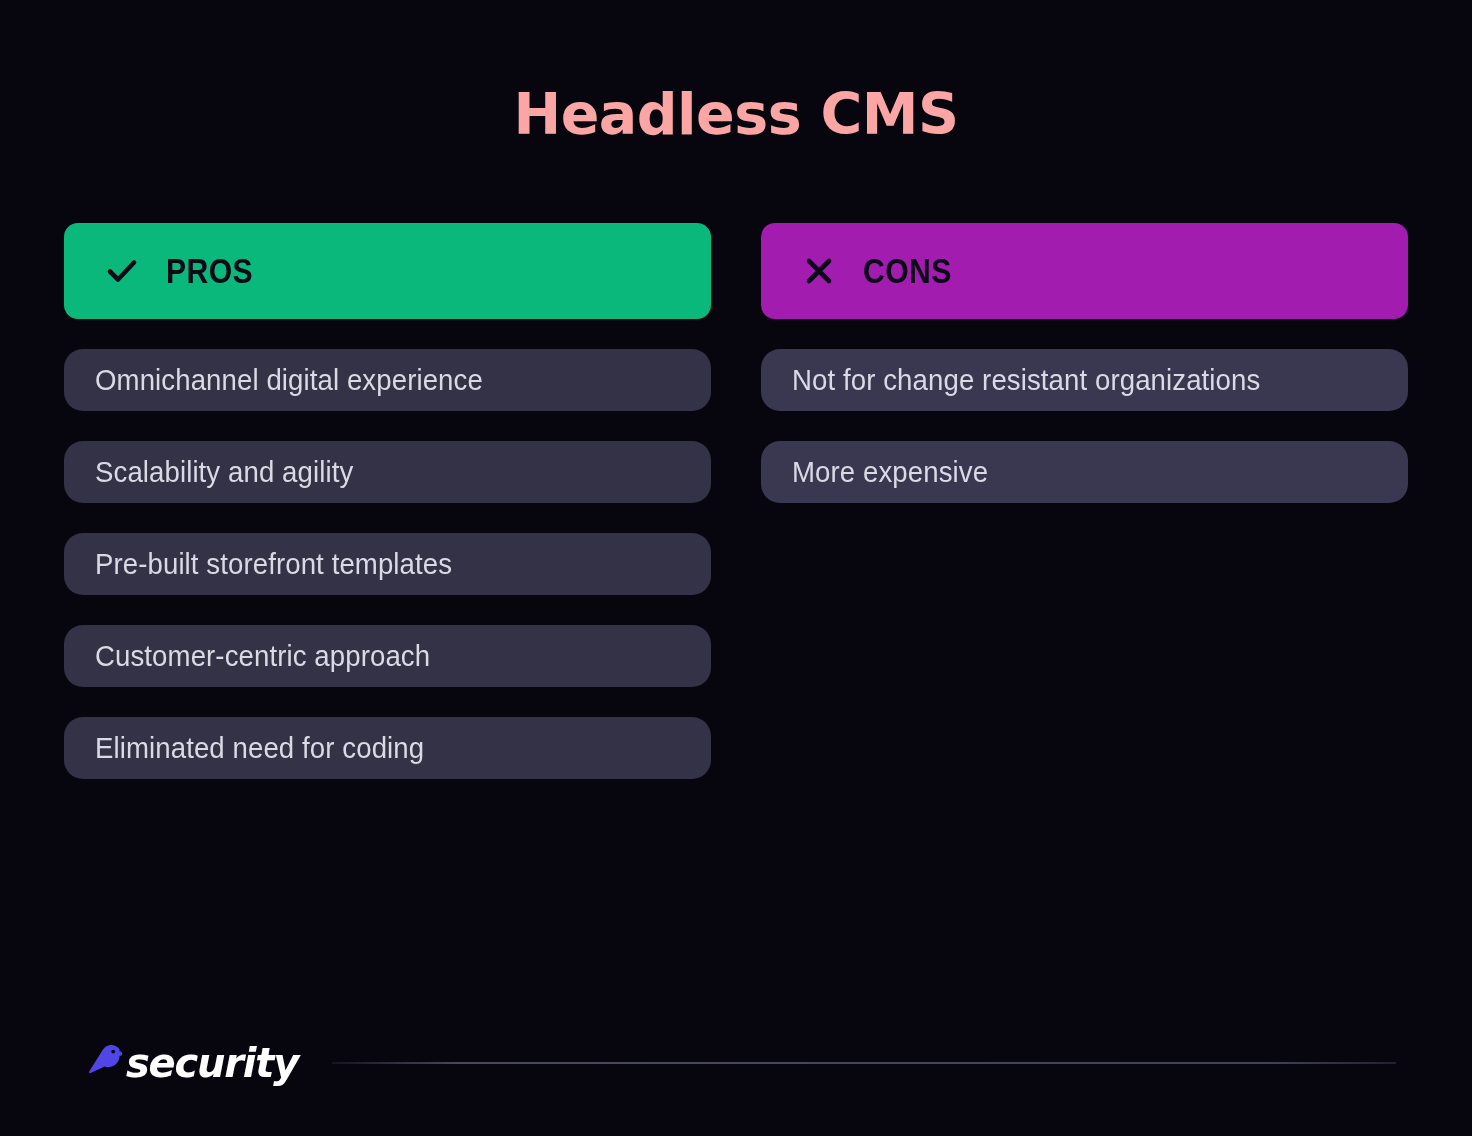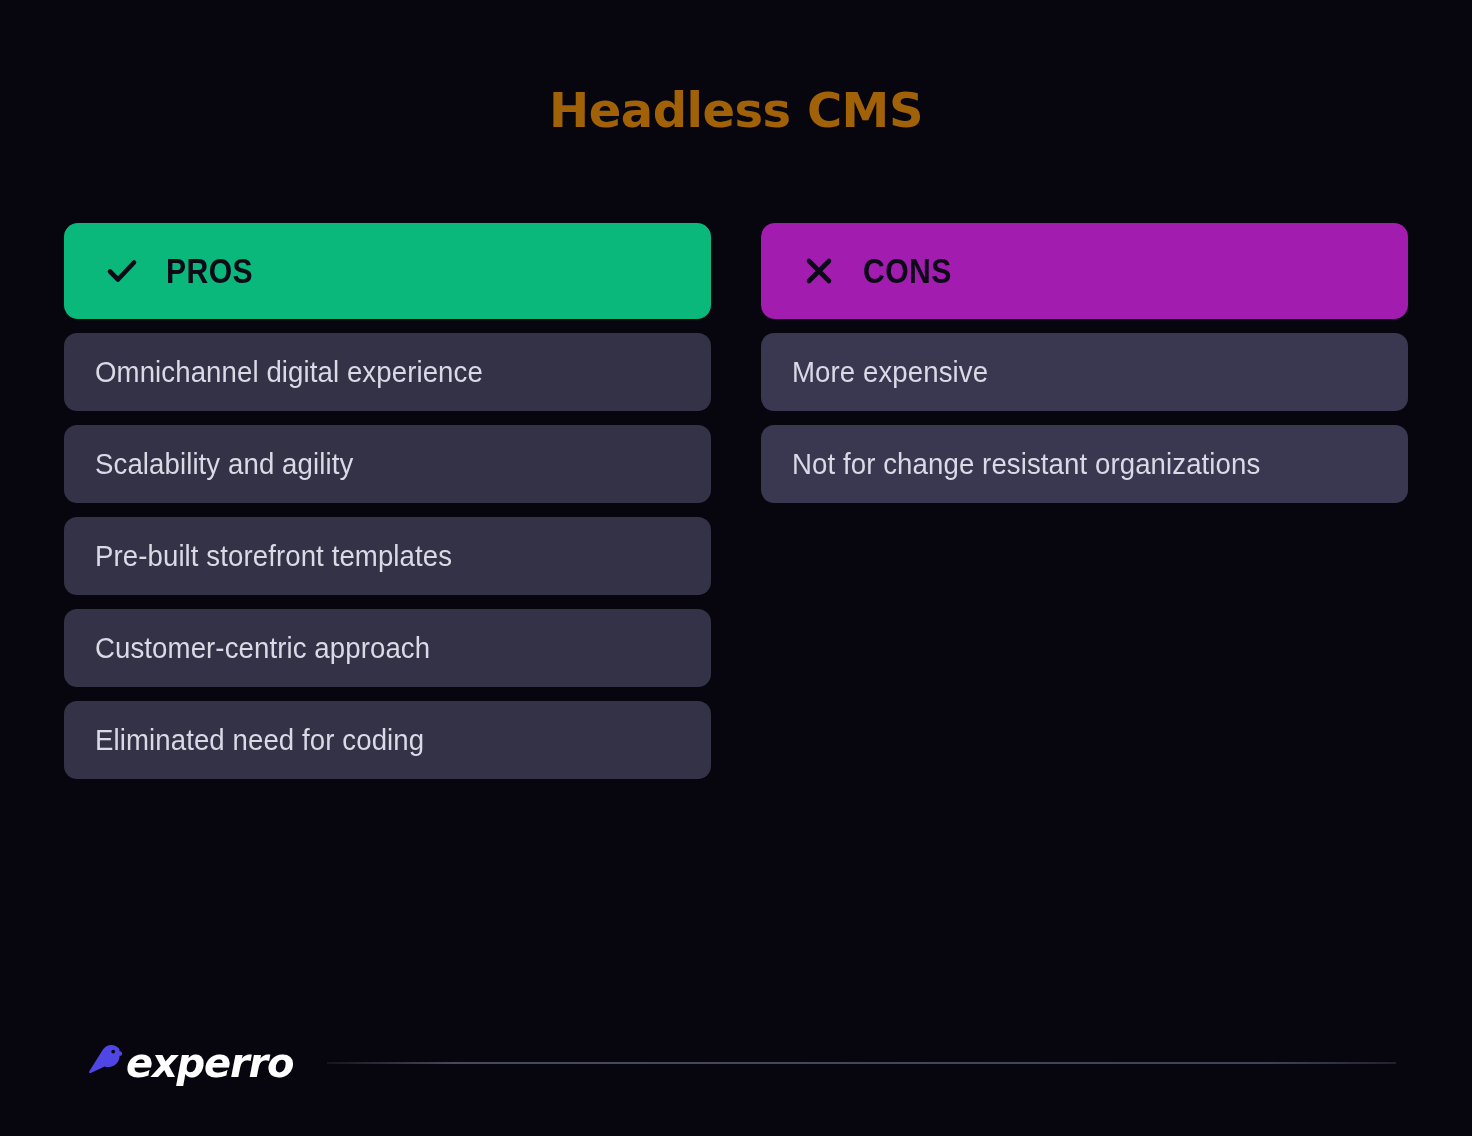--- a/index.html
+++ b/index.html
@@ -25,42 +25,42 @@
     overflow: hidden;
   }
 
   
   .title {
     position: absolute;
     top: 86px;
     left: 0;
     width: 100%;
     text-align: center;
-    font-size: 48px;
+    font-size: 57px;
     line-height: 1;
     font-weight: 700;
     letter-spacing: -0.5px;
-    color: #a16207;
+    color: #fca5a5;
     font-family: "DejaVu Sans", sans-serif;
   }
 
   
   .columns {
     position: absolute;
     top: 223px;
     left: 64px;
     width: 1344px;
     display: flex;
     gap: 50px;
   }
   .column {
     width: 647px;
     display: flex;
     flex-direction: column;
-    gap: 14px;
+    gap: 30px;
   }
 
   
   .col-header {
     height: 96px;
     border-radius: 14px;
     display: flex;
     align-items: center;
     padding-left: 40px;
     box-sizing: border-box;
@@ -80,22 +80,22 @@
     font-size: 35px;
     font-weight: 700;
     letter-spacing: 0.5px;
     color: #0b0a16;
     transform: scaleX(0.86);
     transform-origin: left center;
   }
 
   
   .item {
-    height: 78px;
-    border-radius: 13px;
+    height: 62px;
+    border-radius: 19px;
     display: flex;
     align-items: center;
     padding-left: 31px;
     padding-right: 24px;
     box-sizing: border-box;
     font-size: 30px;
     color: #d9dae6;
     font-family: "Liberation Sans Narrow", "Liberation Sans", sans-serif;
     letter-spacing: 0.1px;
   }
@@ -176,33 +176,33 @@
 
     <div class="column col-cons">
       <div class="col-header cons">
         <svg class="hdr-icon" viewBox="0 0 36 36">
           <path d="M8 8 L28 28 M28 8 L8 28" fill="none" stroke="#0b0a16" stroke-width="4.6" stroke-linecap="round"></path>
         </svg>
         <div class="hdr-label">CONS</div>
       </div>
 
       <div class="item">
+          <span>Not for change resistant organizations</span>
+        </div>
+      <div class="item">
           <span>More expensive</span>
-        </div>
-      <div class="item">
-          <span>Not for change resistant organizations</span>
         </div>
     </div>
 
   </div>
 
   <div class="footer">
     <div class="logo">
       <svg class="logo-mark" viewBox="0 0 42 40">
         <path d="M33.5 9.3c-2.1-3.3-6.3-5.0-10.4-4.0-3.0 0.7-5.4 2.7-6.8 5.2L3.2 31.4c-0.6 1.0 0.5 2.1 1.5 1.6l14.0-6.6c1.5 0.5 3.1 0.7 4.8 0.5 6.0-0.7 10.3-5.6 10.0-11.2 0.9 0.2 1.8-0.1 2.3-0.8 0.9-1.2 0.4-2.9-1.0-3.5-0.4-0.2-0.9-0.2-1.3-0.1z" fill="#4f46e5"></path>
         <circle cx="27.2" cy="11.6" r="1.9" fill="#0b0a16"></circle>
       </svg>
-      <div class="logo-word">experro</div>
+      <div class="logo-word">security</div>
     </div>
     <div class="footer-rule"></div>
   </div>
 
 </div>
 
 </body></html>

